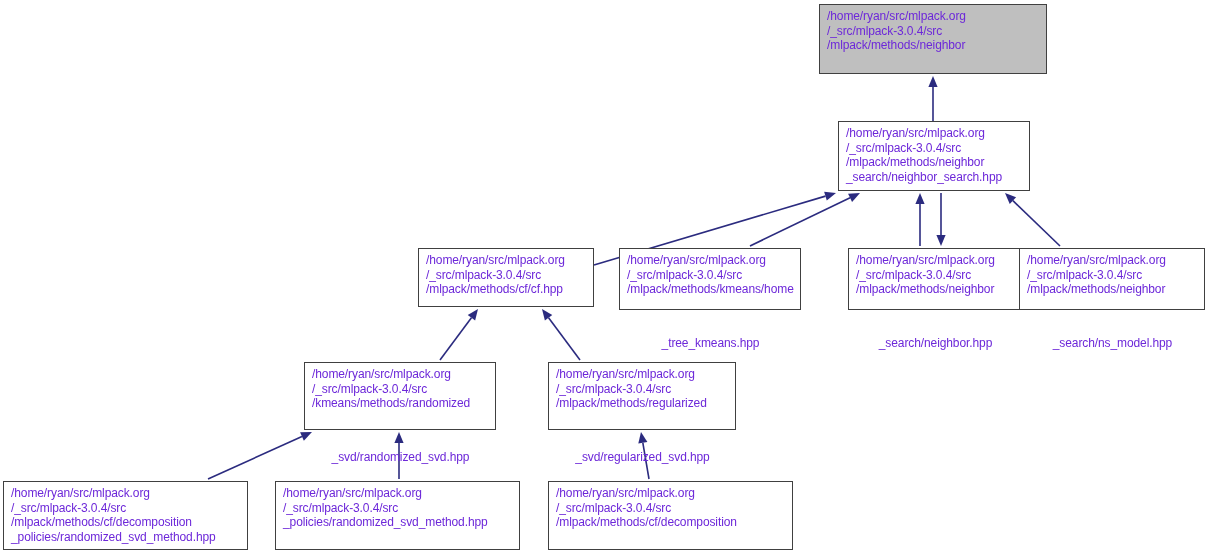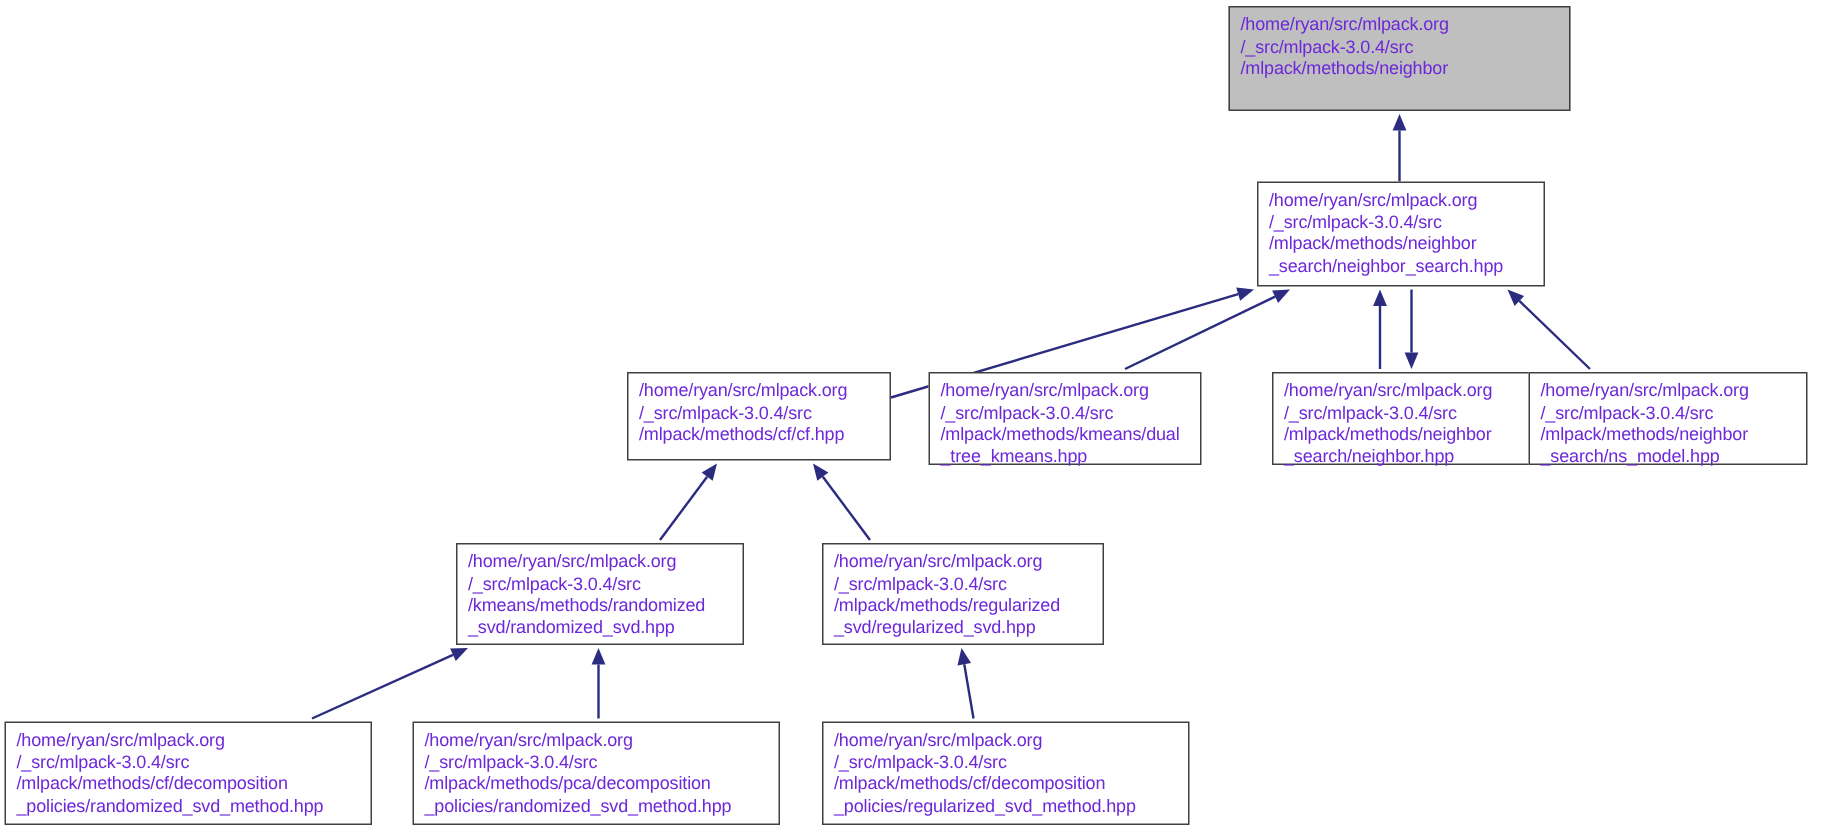--- a/index.html
+++ b/index.html
@@ -28,21 +28,22 @@
     letter-spacing: -0.1px;
   }
   .node.current {
     background: #bfbfbf;
     border: 1px solid #404040;
   }
   .node .line {
     display: block;
   }
   .node .line.center {
-    text-align: left;
+    text-align: center;
+    margin-top: 39px;
   }
   svg.edges {
     position: absolute;
     left: 0;
     top: 0;
     width: 1229px;
     height: 556px;
     pointer-events: none;
   }
   svg.edges line, svg.edges path {
@@ -80,22 +81,22 @@
       <polygon points="312,432 303.87046879929807,440.72185315496733 300.08171121018023,432.3382193407492" class="arrowhead"></polygon>
       <line x1="399" y1="479" x2="399" y2="443"></line>
       <polygon points="399,432 403.6,443 394.4,443" class="arrowhead"></polygon>
       <line x1="649" y1="479" x2="642.845792828532" y2="442.8440328676254"></line>
       <polygon points="641,432 647.380570209539,442.07215586660294 638.311015447525,443.61590986864786" class="arrowhead"></polygon>
     </svg>
   <div id="node-layer">
       <div class="node current" style="left: 819px; top: 4px; width: 228px; height: 70px;"><span class="line">/home/ryan/src/mlpack.org</span><span class="line">/_src/mlpack-3.0.4/src</span><span class="line">/mlpack/methods/neighbor</span></div>
       <div class="node" style="left: 838px; top: 121px; width: 192px; height: 70px;"><span class="line">/home/ryan/src/mlpack.org</span><span class="line">/_src/mlpack-3.0.4/src</span><span class="line">/mlpack/methods/neighbor</span><span class="line">_search/neighbor_search.hpp</span></div>
       <div class="node" style="left: 418px; top: 248px; width: 176px; height: 59px;"><span class="line">/home/ryan/src/mlpack.org</span><span class="line">/_src/mlpack-3.0.4/src</span><span class="line">/mlpack/methods/cf/cf.hpp</span></div>
-      <div class="node" style="left: 619px; top: 248px; width: 182px; height: 62px;"><span class="line">/home/ryan/src/mlpack.org</span><span class="line">/_src/mlpack-3.0.4/src</span><span class="line">/mlpack/methods/kmeans/dual</span><span class="line center">_tree_kmeans.hpp</span></div>
+      <div class="node" style="left: 619px; top: 248px; width: 182px; height: 62px;"><span class="line">/home/ryan/src/mlpack.org</span><span class="line">/_src/mlpack-3.0.4/src</span><span class="line">/mlpack/methods/kmeans/home</span><span class="line center">_tree_kmeans.hpp</span></div>
       <div class="node" style="left: 848px; top: 248px; width: 174px; height: 62px;"><span class="line">/home/ryan/src/mlpack.org</span><span class="line">/_src/mlpack-3.0.4/src</span><span class="line">/mlpack/methods/neighbor</span><span class="line center">_search/neighbor.hpp</span></div>
       <div class="node" style="left: 1019px; top: 248px; width: 186px; height: 62px;"><span class="line">/home/ryan/src/mlpack.org</span><span class="line">/_src/mlpack-3.0.4/src</span><span class="line">/mlpack/methods/neighbor</span><span class="line center">_search/ns_model.hpp</span></div>
       <div class="node" style="left: 304px; top: 362px; width: 192px; height: 68px;"><span class="line">/home/ryan/src/mlpack.org</span><span class="line">/_src/mlpack-3.0.4/src</span><span class="line">/kmeans/methods/randomized</span><span class="line center">_svd/randomized_svd.hpp</span></div>
       <div class="node" style="left: 548px; top: 362px; width: 188px; height: 68px;"><span class="line">/home/ryan/src/mlpack.org</span><span class="line">/_src/mlpack-3.0.4/src</span><span class="line">/mlpack/methods/regularized</span><span class="line center">_svd/regularized_svd.hpp</span></div>
       <div class="node" style="left: 3px; top: 481px; width: 245px; height: 69px;"><span class="line">/home/ryan/src/mlpack.org</span><span class="line">/_src/mlpack-3.0.4/src</span><span class="line">/mlpack/methods/cf/decomposition</span><span class="line">_policies/randomized_svd_method.hpp</span></div>
-      <div class="node" style="left: 275px; top: 481px; width: 245px; height: 69px;"><span class="line">/home/ryan/src/mlpack.org</span><span class="line">/_src/mlpack-3.0.4/src</span><span class="line">/mlpack/methods/pca/decomposition</span><span class="line">_policies/randomized_svd_method.hpp</span></div>
-      <div class="node" style="left: 548px; top: 481px; width: 245px; height: 69px;"><span class="line">/home/ryan/src/mlpack.org</span><span class="line">/_src/mlpack-3.0.4/src</span><span class="line">/mlpack/methods/cf/decomposition</span><span class="line">_policies/regularized_svd_method.hpp</span></div>
+      <div class="node" style="left: 275px; top: 481px; width: 245px; height: 69px;"><span class="line">/home/ryan/src/mlpack.org</span><span class="line">/_src/mlpack-3.0.4/src</span><span class="line">_policies/randomized_svd_method.hpp</span></div>
+      <div class="node" style="left: 548px; top: 481px; width: 245px; height: 69px;"><span class="line">/home/ryan/src/mlpack.org</span><span class="line">/_src/mlpack-3.0.4/src</span><span class="line">/mlpack/methods/cf/decomposition</span></div>
     </div>
 </div>
 
 </body></html>

